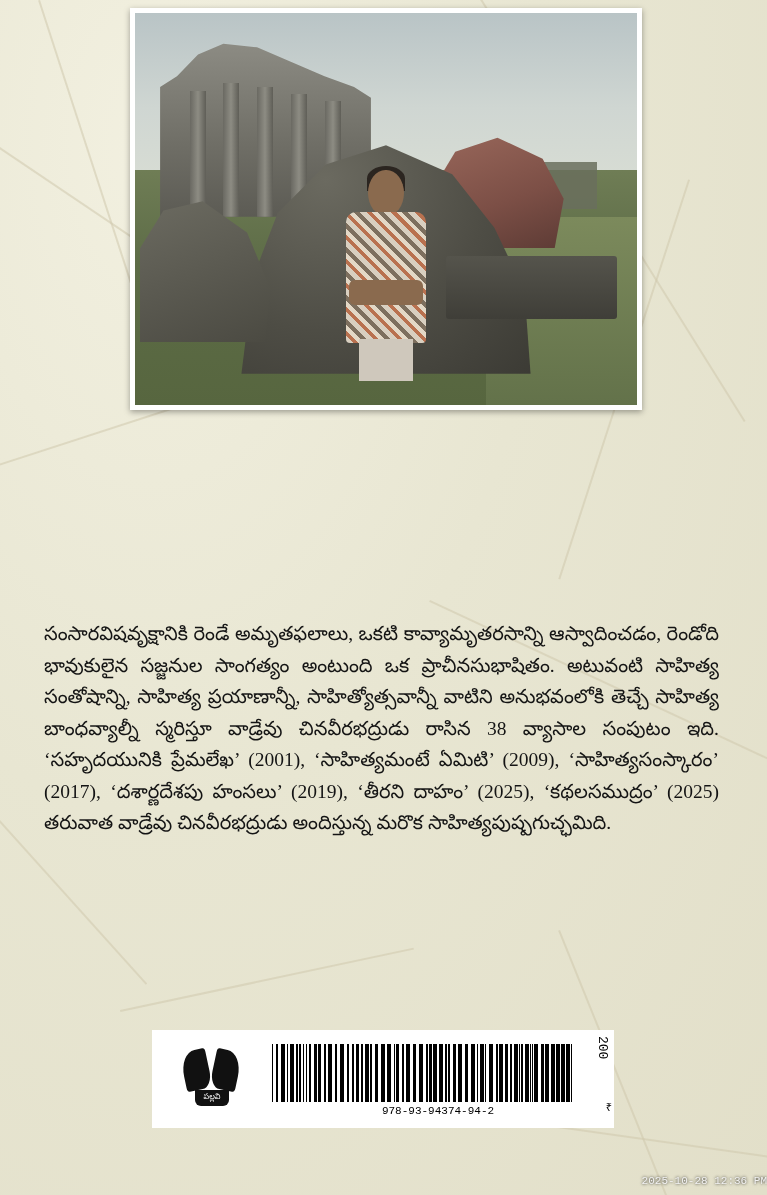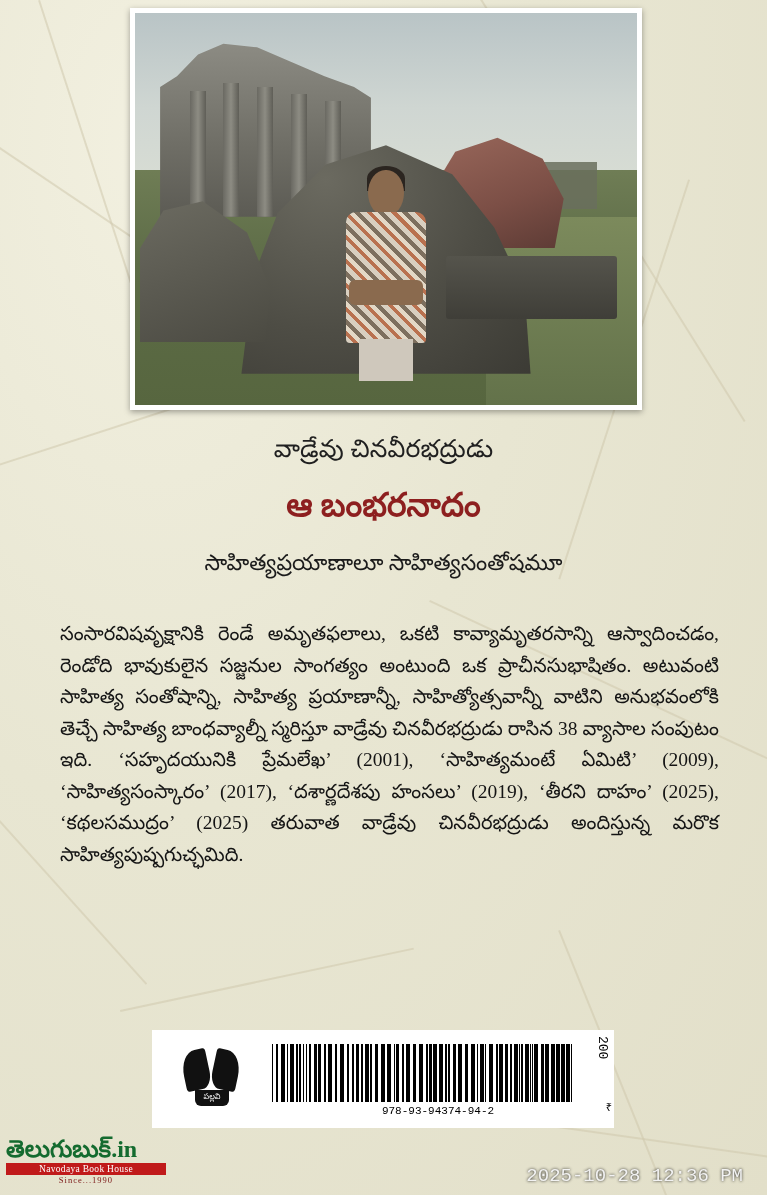--- a/index.html
+++ b/index.html
@@ -72,21 +72,21 @@
   .pants{position:absolute;left:16%;top:80%;width:68%;height:20%;background:#cfc8bc;}
 
   
   .titles{position:absolute;left:0;right:0;top:435px;text-align:center;}
   .author{font-size:25px;color:#202020;letter-spacing:.2px;}
   .booktitle{font-size:33px;color:#8d1f1f;margin-top:18px;font-weight:bold;}
   .subtitle{font-size:22px;color:#1b1b1b;margin-top:18px;}
 
   
   .blurb{
-    position:absolute;left:60px;right:48px;top:618px;
+    position:absolute;left:44px;right:48px;top:618px;
     font-size:19.5px;line-height:1.62;color:#141414;
     text-align:justify;text-justify:inter-word;
   }
 
   
   .barcode-block{
     position:absolute;left:152px;top:1030px;width:462px;height:98px;
     background:#fff;display:flex;align-items:stretch;
   }
   .logo-cell{width:120px;display:flex;align-items:center;justify-content:center;}
@@ -110,22 +110,22 @@
   }
 
   
   .wm{position:absolute;left:6px;bottom:10px;width:160px;}
   .wm-main{font-size:24px;font-weight:bold;color:#146b2f;line-height:1;}
   .wm-main .dotin{color:#146b2f;}
   .wm-sub{background:#c01a1a;color:#fff;font-size:9.5px;text-align:center;padding:1px 0;margin-top:2px;letter-spacing:.3px;}
   .wm-sub2{font-size:8.5px;color:#7a1414;text-align:center;letter-spacing:1px;}
 
   .timestamp{
-    position:absolute;right:24px;bottom:8px;
-    font-family:"Liberation Mono", monospace;font-size:19px;color:#f2f2f2;
+    position:absolute;right:0;bottom:8px;
+    font-family:"Liberation Mono", monospace;font-size:11px;color:#f2f2f2;
     text-shadow:0 0 3px rgba(0,0,0,.9);
     margin-top:12px;
   }
 </style>
 </head>
 <body>
 
 <div class="page">
 
   <div class="crack c1"></div>
@@ -159,25 +159,20 @@
       <div class="person">
         <div class="hair"></div>
         <div class="head"></div>
         <div class="shirt"></div>
         <div class="arms"></div>
         <div class="pants"></div>
       </div>
     </div>
   </div>
 
-  <div class="titles">
-    <div class="author">వాడ్రేవు చినవీరభద్రుడు</div>
-    <div class="booktitle">ఆ బంభరనాదం</div>
-    <div class="subtitle">సాహిత్యప్రయాణాలూ సాహిత్యసంతోషమూ</div>
-  </div>
 
   <div class="blurb">సంసారవిషవృక్షానికి రెండే అమృతఫలాలు, ఒకటి కావ్యామృతరసాన్ని ఆస్వాదించడం, రెండోది భావుకులైన సజ్జనుల సాంగత్యం అంటుంది ఒక ప్రాచీనసుభాషితం. అటువంటి సాహిత్య సంతోషాన్ని, సాహిత్య ప్రయాణాన్నీ, సాహిత్యోత్సవాన్నీ  వాటిని అనుభవంలోకి తెచ్చే సాహిత్య బాంధవ్యాల్నీ స్మరిస్తూ వాడ్రేవు చినవీరభద్రుడు రాసిన 38 వ్యాసాల సంపుటం ఇది. ‘సహృదయునికి ప్రేమలేఖ’ (2001), ‘సాహిత్యమంటే ఏమిటి’ (2009), ‘సాహిత్యసంస్కారం’ (2017), ‘దశార్ణదేశపు హంసలు’ (2019), ‘తీరని దాహం’ (2025), ‘కథలసముద్రం’ (2025) తరువాత వాడ్రేవు చినవీరభద్రుడు అందిస్తున్న మరొక సాహిత్యపుష్పగుచ్ఛమిది.</div>
 
   <div class="barcode-block">
     <div class="logo-cell">
       <div class="logo-mark">
         <span class="leafL"></span>
         <span class="leafR"></span>
         <span class="logo-base"></span>
         <span class="logo-text">పల్లవి</span>
@@ -249,22 +244,15 @@
           <i style="width: 4px; margin-right: 1px;"></i>
           <i style="width: 1px; margin-right: 3px;"></i>
         </div>
       <div class="isbn">978-93-94374-94-2</div>
       <div class="price">200</div>
       <div class="rupee">₹</div>
     </div>
   </div>
 
 
-  <div class="wm">
-    <div class="wm-main">
-      <span>తెలుగుబుక్</span><span class="dotin">.in</span>
-    </div>
-    <div class="wm-sub">Navodaya Book House</div>
-    <div class="wm-sub2">Since...1990</div>
-  </div>
 
   <div class="timestamp">2025-10-28  12:36 PM</div>
 </div>
 
 </body></html>

